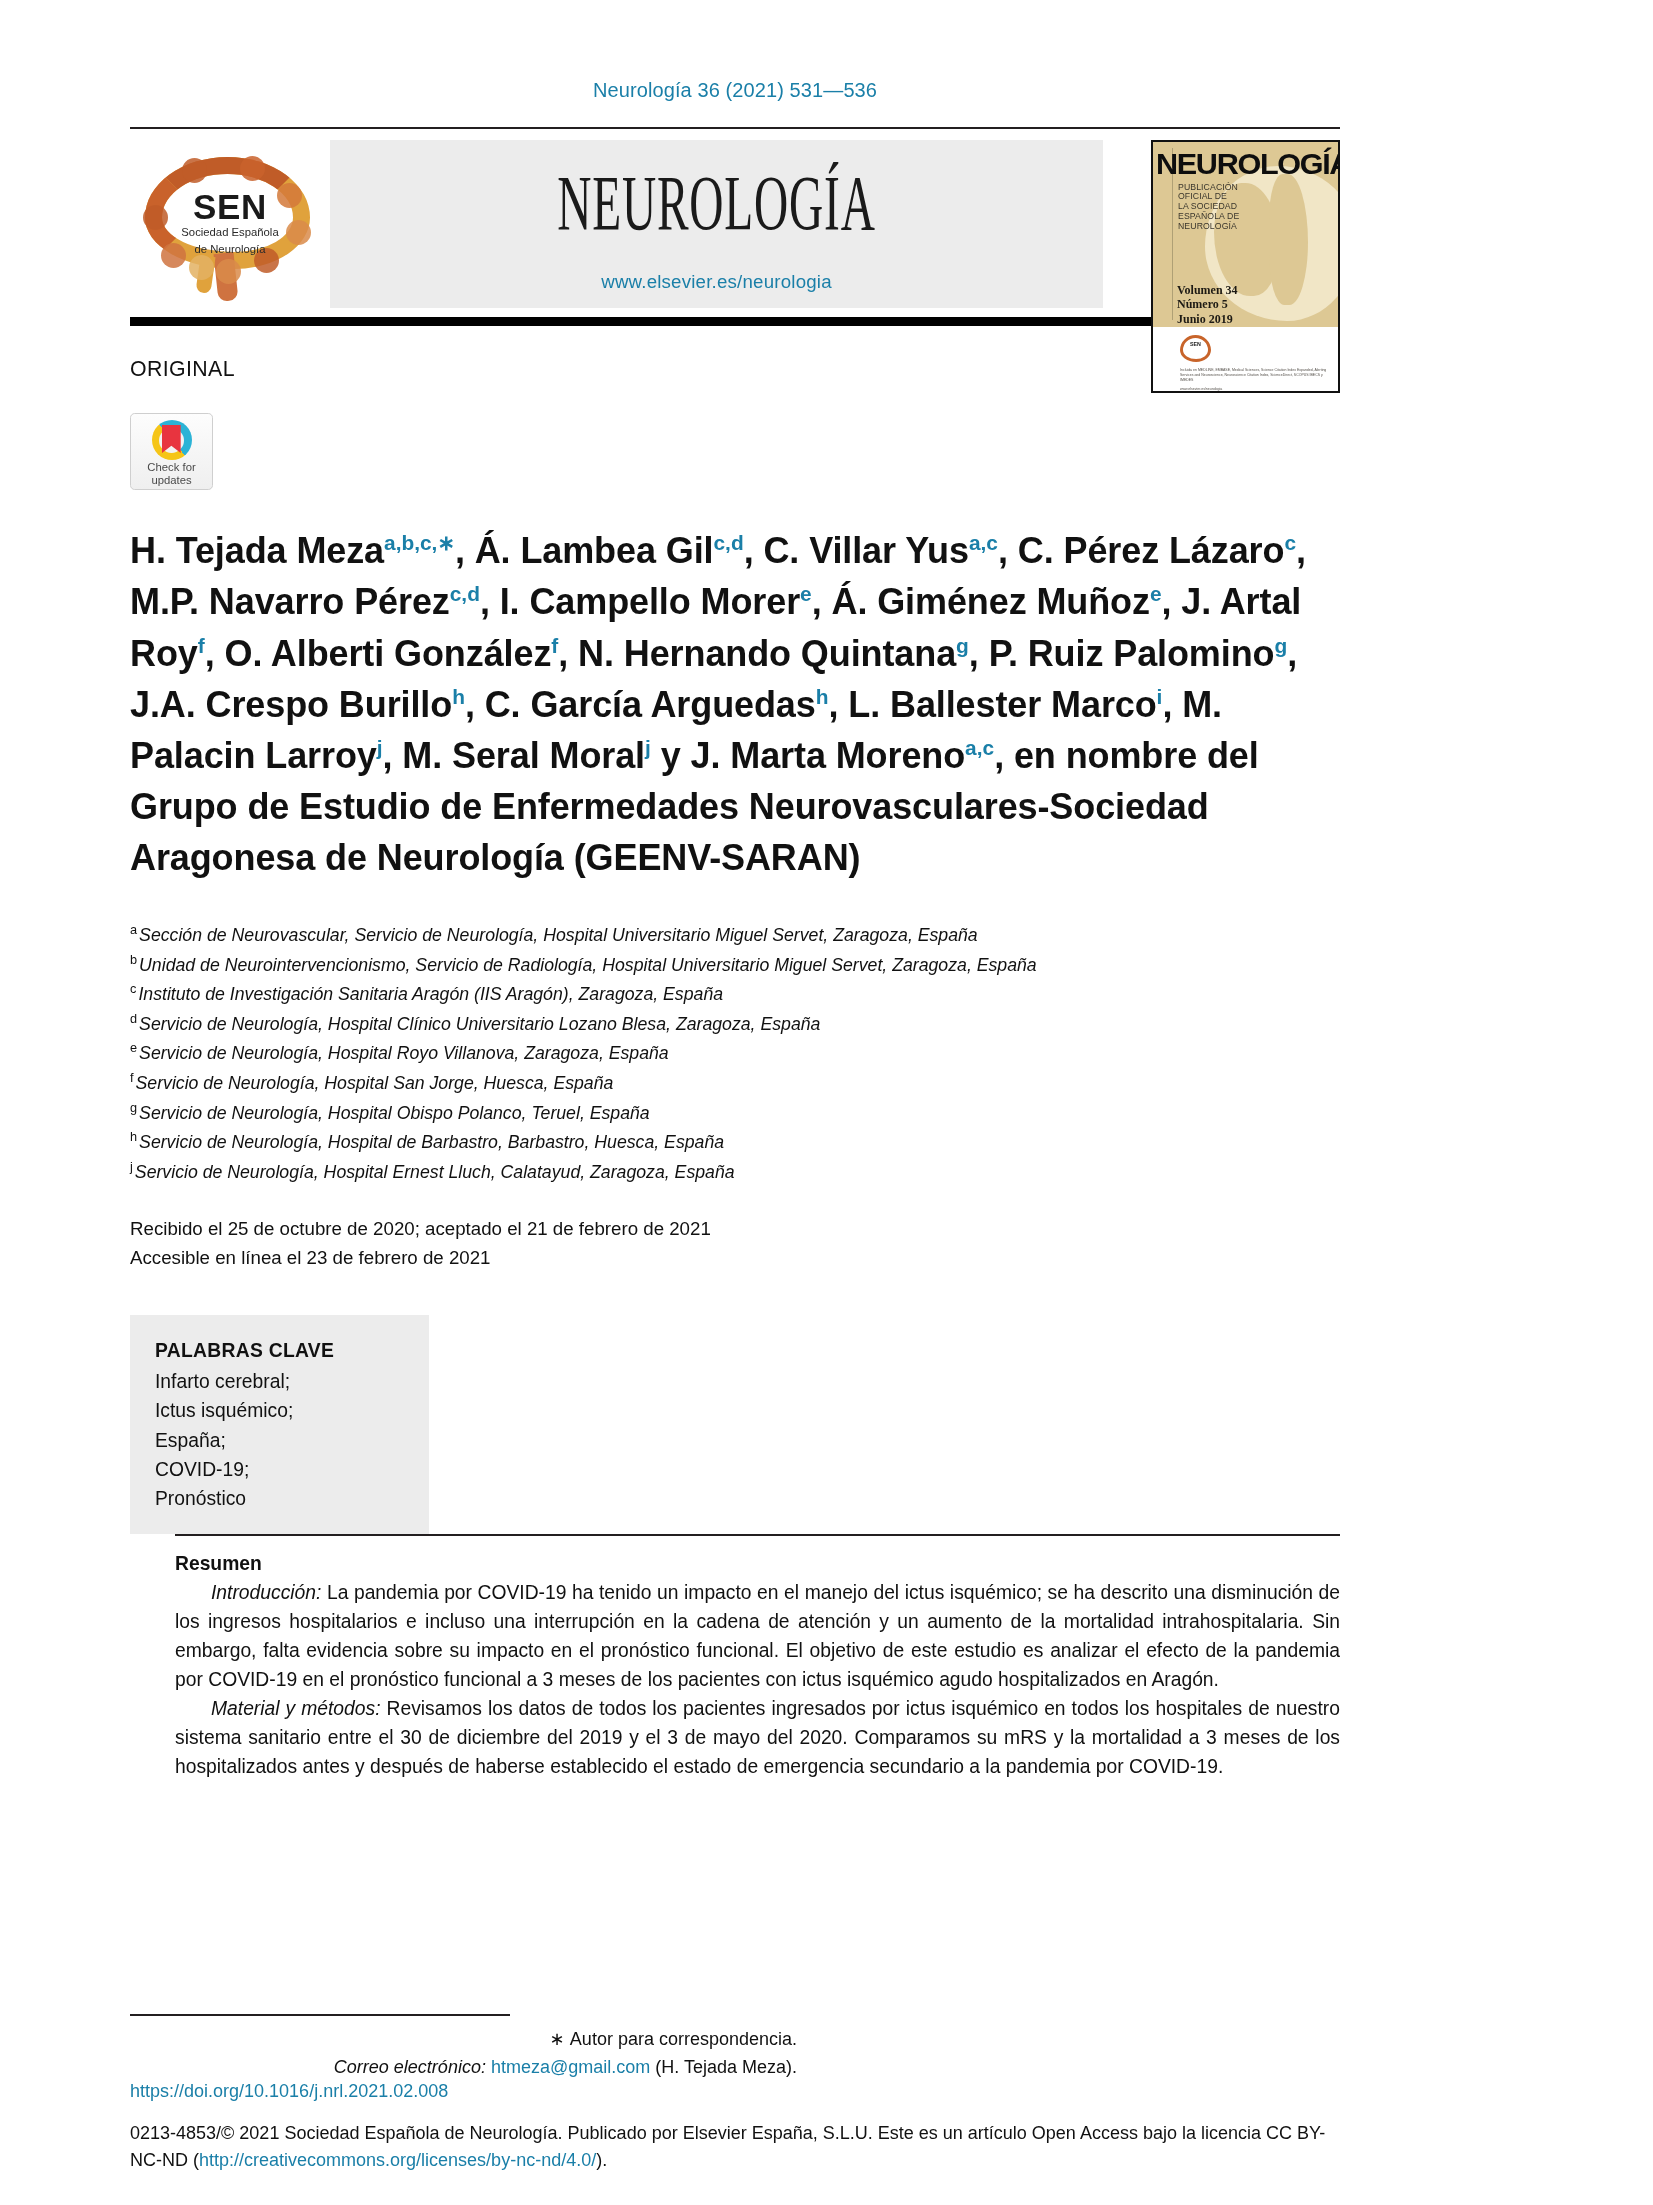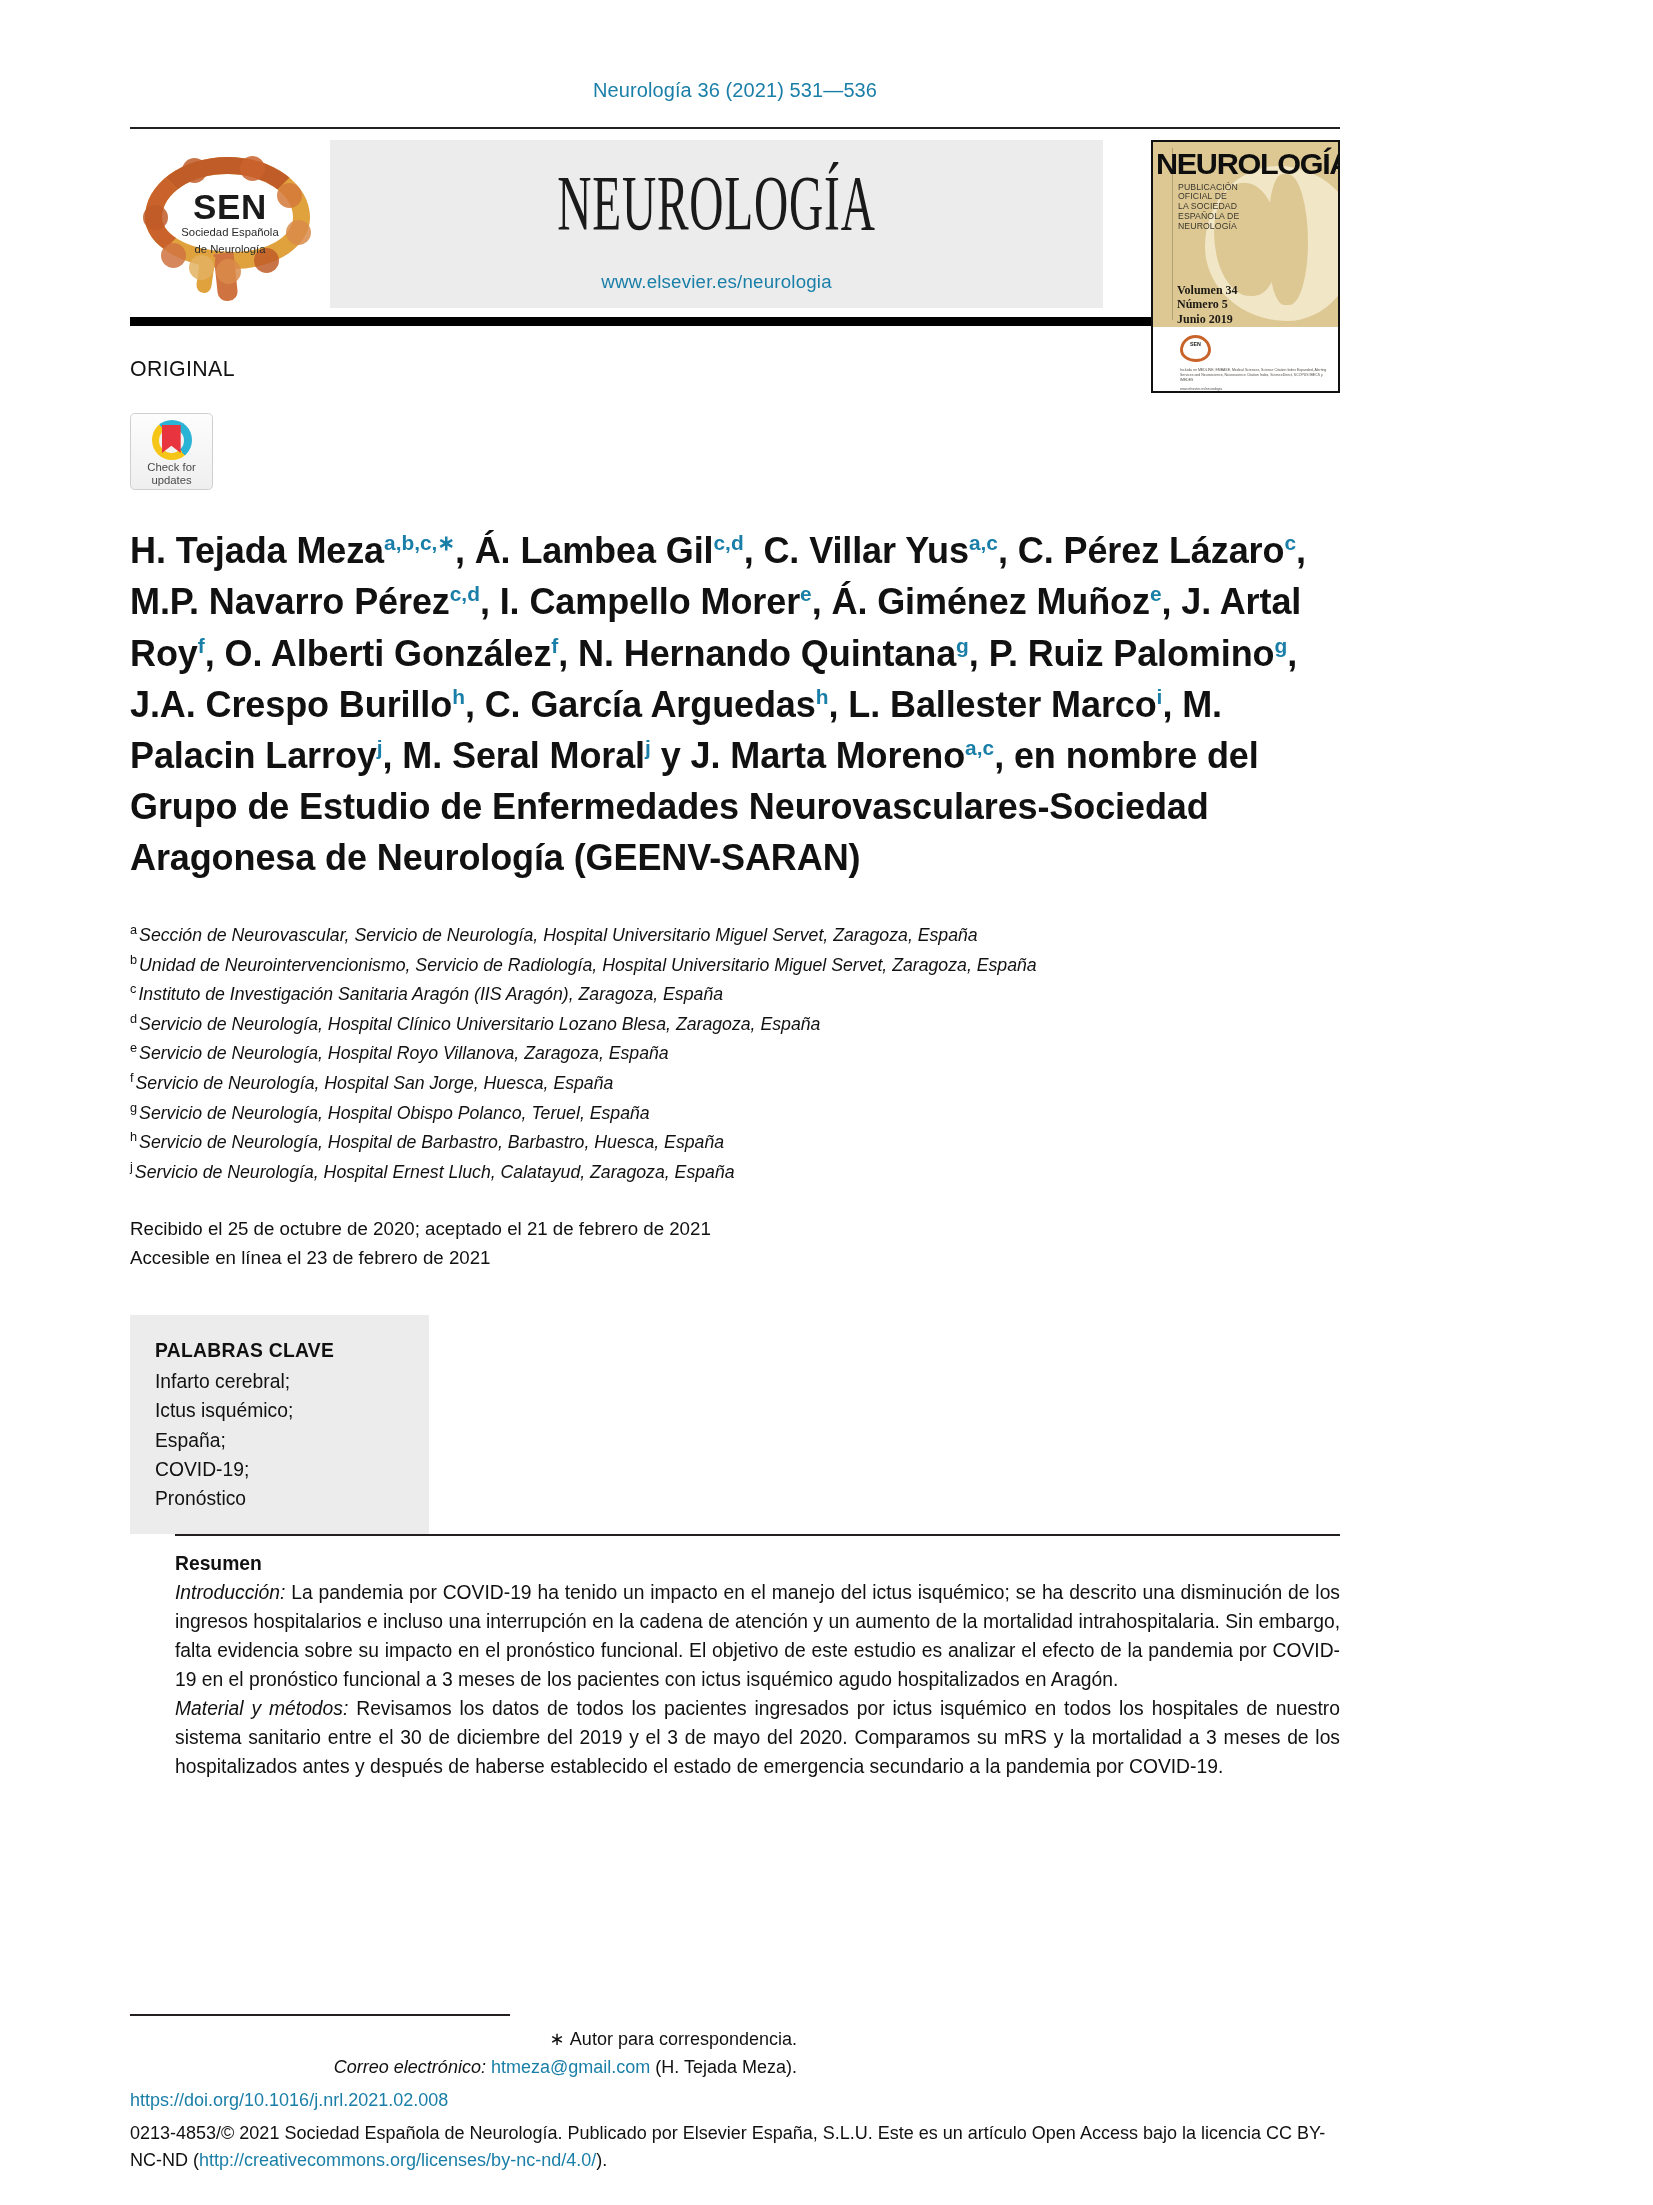--- a/index.html
+++ b/index.html
@@ -441,20 +441,21 @@
   .abstract p {
     font-size: 19.3px;
     line-height: 1.50;
     margin: 0;
     text-align: justify;
     color: #111;
     hyphens: auto;
   }
   .abstract p em {
     font-style: italic;
+    margin-left: 36px;
   }
 
   
   .footnote {
     position: absolute;
     left: 130px;
     bottom: 124px;
     width: 667px;
     text-align: right;
   }
@@ -480,21 +481,21 @@
   }
   .copyright {
     position: absolute;
     left: 130px;
     right: 120px;
     bottom: 32px;
   }
   .doi {
     font-size: 18px;
     color: #1a7fa8;
-    margin-bottom: 9px;
+    margin-bottom: 18px;
   }
   .copy-text {
     font-size: 18px;
     line-height: 1.46;
     color: #111;
   }
 </style>
 </head>
 <body>
 

